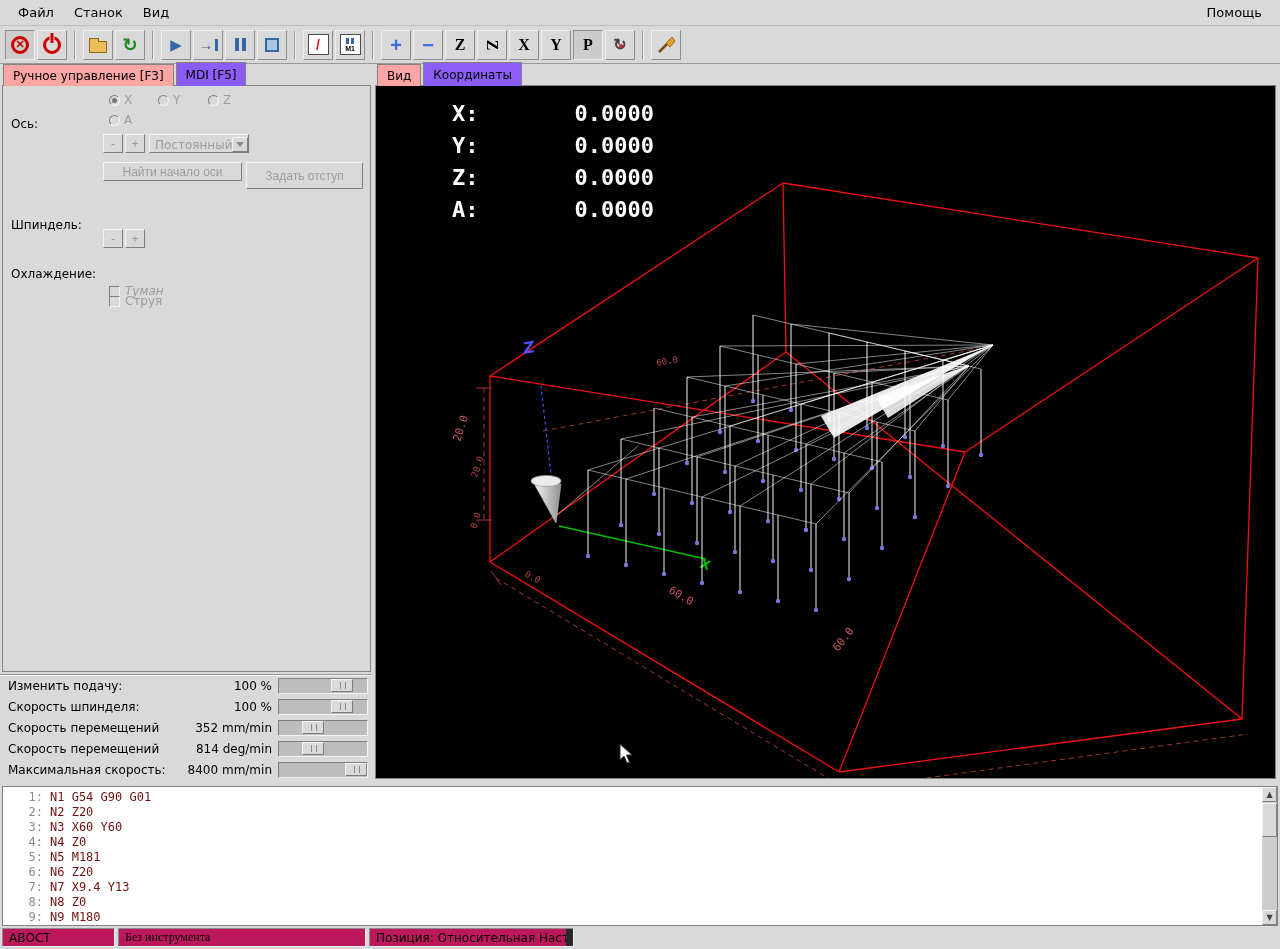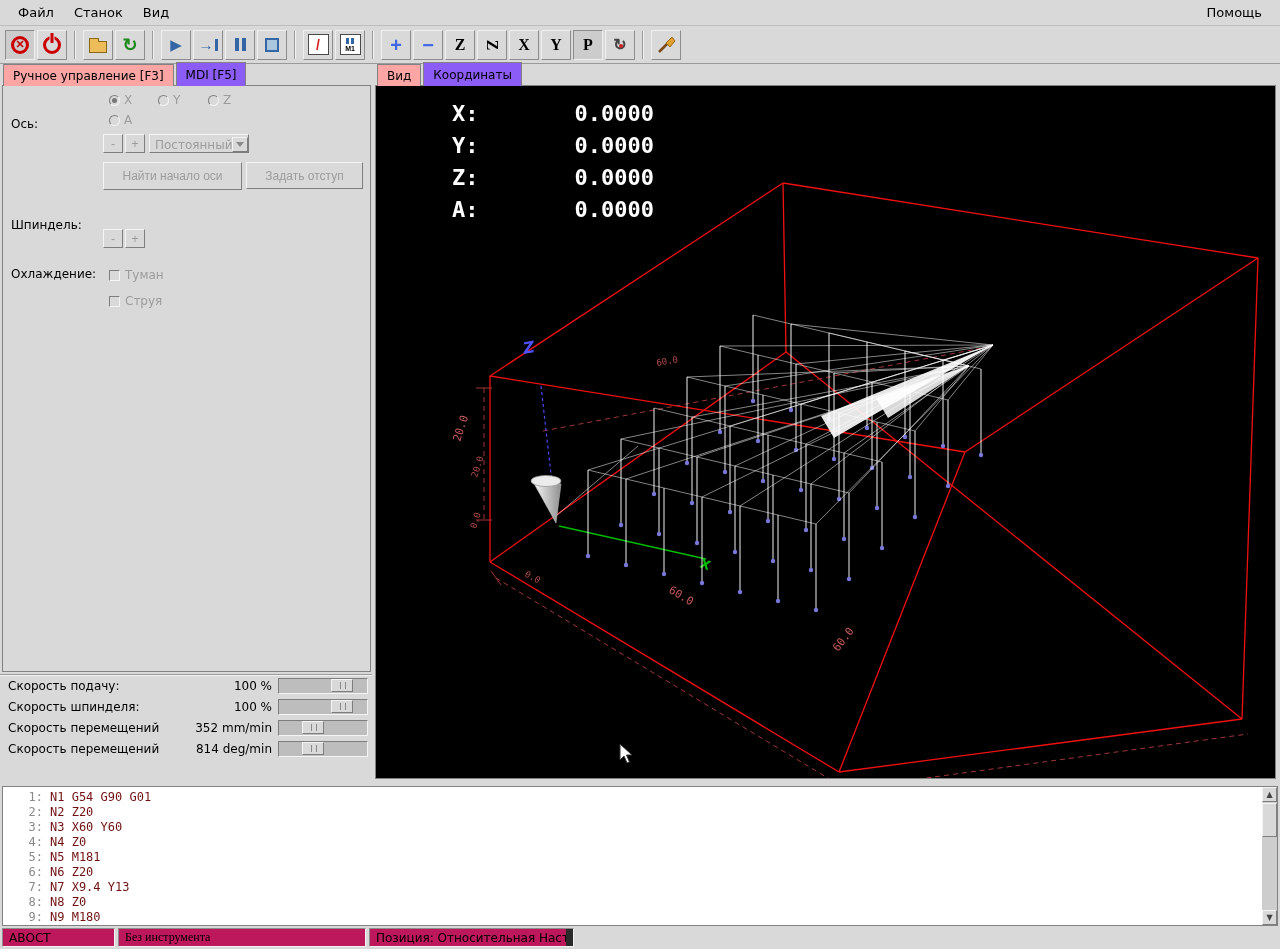--- a/index.html
+++ b/index.html
@@ -268,41 +268,41 @@
 
   <button class="sbtn bevel-up" style="left:100px; top:48px; width:20px; height:19px;">-</button>
   <button class="sbtn bevel-up" style="left:122px; top:48px; width:20px; height:19px;">+</button>
   <span class="combo bevel-up" style="left:146px; top:48px; width:100px; height:19px;">
     <span>Постоянный</span>
     <span class="carrow bevel-up">
         <i></i>
       </span>
   </span>
 
-  <button class="sbtn bevel-up" style="left:100px; top:76px; width:139px; height:28px;">Найти начало оси</button>
+  <button class="sbtn bevel-up" style="left:100px; top:76px; width:139px; height:19px;">Найти начало оси</button>
   <button class="sbtn bevel-up" style="left:243px; top:76px; width:117px; height:27px;">Задать отступ</button>
 
   <span class="lbl" style="left:8px; top:132px;">Шпиндель:</span>
   <button class="sbtn bevel-up" style="left:100px; top:143px; width:20px; height:19px;">-</button>
   <button class="sbtn bevel-up" style="left:122px; top:143px; width:20px; height:19px;">+</button>
 
   <span class="lbl" style="left:8px; top:181px;">Охлаждение:</span>
-  <span class="checkbox dis" style="left:106px; top:182px;">
+  <span class="checkbox dis" style="left:106px; top:198px;font-style:italic;">
     <span class="cbox"></span>
     <span>Туман</span>
   </span>
   <span class="checkbox dis" style="left:106px; top:208px;">
     <span class="cbox"></span>
     <span>Струя</span>
   </span>
 </div>
 
 <div class="overrides">
   <div class="srow">
-    <span class="slabel">Скорость подачу:</span>
+    <span class="slabel">Изменить подачу:</span>
     <span class="svalue">100 %</span>
     <span class="strough">
         <span class="sl-thumb" style="left: calc(78% - 17px);"></span>
       </span>
   </div>
   <div class="srow">
     <span class="slabel">Скорость шпинделя:</span>
     <span class="svalue">100 %</span>
     <span class="strough">
         <span class="sl-thumb" style="left: calc(78% - 17px);"></span>
@@ -313,20 +313,27 @@
     <span class="svalue">352 mm/min</span>
     <span class="strough">
         <span class="sl-thumb" style="left: calc(34% - 7px);"></span>
       </span>
   </div>
   <div class="srow">
     <span class="slabel">Скорость перемещений</span>
     <span class="svalue">814 deg/min</span>
     <span class="strough">
         <span class="sl-thumb" style="left: calc(34% - 7px);"></span>
+      </span>
+  </div>
+  <div class="srow">
+    <span class="slabel">Максимальная скорость:</span>
+    <span class="svalue">8400 mm/min</span>
+    <span class="strough">
+        <span class="sl-thumb" style="left: calc(100% - 22px);"></span>
       </span>
   </div>
 </div>
 
 <div class="tabbar" style="left:377px;">
   <span class="tab active">Вид</span>
   <span class="tab">Координаты</span>
 </div>
 
 <div class="preview-panel">

